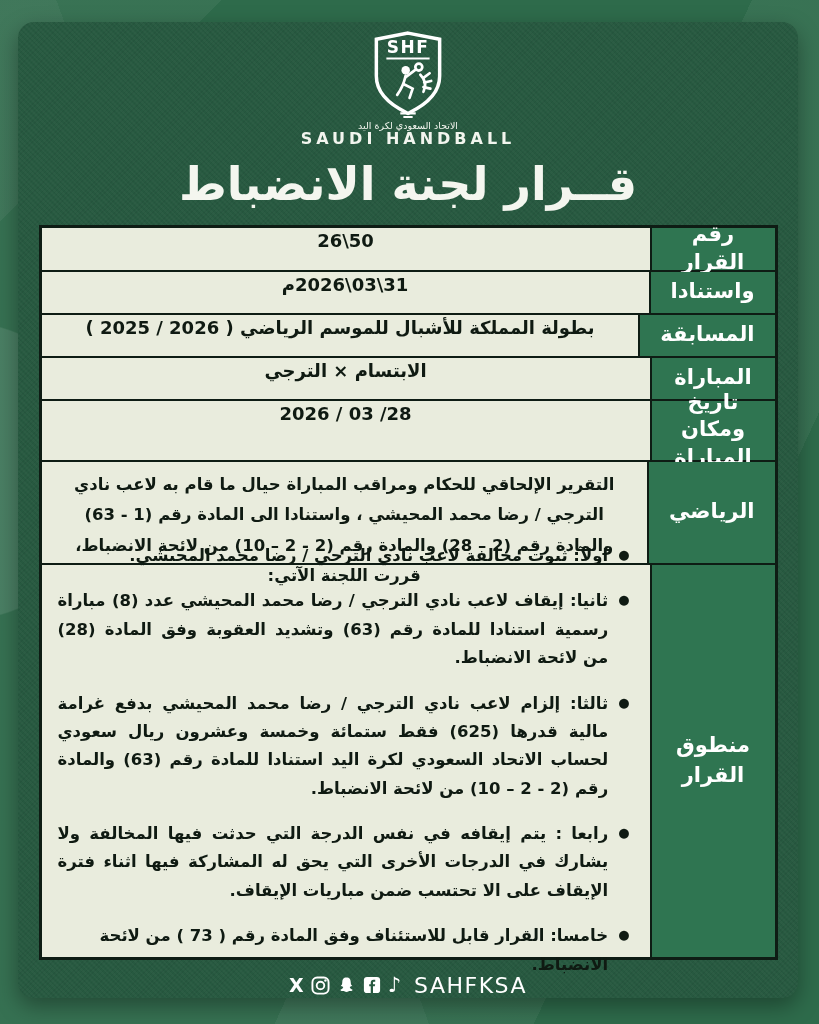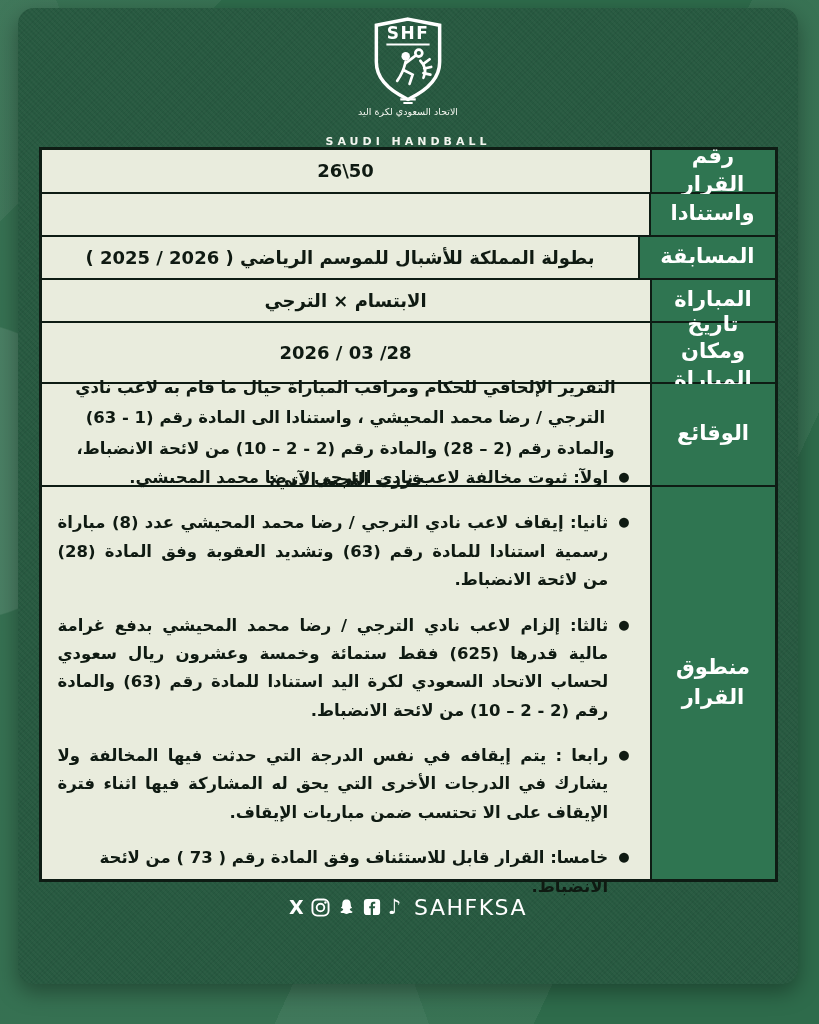--- a/index.html
+++ b/index.html
@@ -10,55 +10,55 @@
   .page{
     position:relative;width:819px;height:1024px;
     background:
       radial-gradient(circle 150px at -40px 46%, rgba(255,255,255,.10) 0 99%, transparent 100%),
       linear-gradient(115deg, transparent 58%, rgba(255,255,255,.05) 58% 78%, transparent 78%),
       linear-gradient(250deg, transparent 64%, rgba(255,255,255,.04) 64%),
       linear-gradient(135deg, rgba(255,255,255,.05) 0 12%, transparent 12%),
       #2e6b4b;
   }
   .card{
-    position:absolute;left:18px;top:8px;width:780px;height:976px;
+    position:absolute;left:18px;top:22px;width:780px;height:976px;
     background:
       repeating-linear-gradient(45deg, rgba(255,255,255,.022) 0 2px, transparent 2px 4px),
       repeating-linear-gradient(-45deg, rgba(0,0,0,.05) 0 1px, transparent 1px 3px),
       #275940;
     border-radius:16px;
     box-shadow:0 8px 22px rgba(0,0,0,.35);
     display:flex;flex-direction:column;align-items:center;
   }
   
   .logo{margin-top:8px;text-align:center;color:#fff;line-height:1;}
   .logo svg{display:block;margin:0 auto;}
   .brand-ar{font-size:9.5px;margin-top:3px;color:#f2f5ee;}
-  .brand-en{font-size:11px;font-weight:bold;letter-spacing:4px;margin-top:19px;color:#f2f5ee;}
+  .brand-en{font-size:16px;font-weight:bold;letter-spacing:4px;margin-top:0;color:#f2f5ee;}
   .title{
     color:#f4f6ef;font-size:46px;font-weight:bold;text-align:center;
     margin:10px 0 14px;letter-spacing:0;
   }
   
   .dtable{
     direction:rtl;width:739px;height:735px;margin:0 auto;
     border:3px solid #0e1c14;background:#e9ecdd;box-sizing:border-box;
     display:grid;grid-template-rows:44px 43px 43px 43px 61px 103px 1fr;
   }
   .trow{display:flex;border-bottom:2.5px solid #0e1c14;min-height:0;}
   .trow:last-child{border-bottom:none;}
   .th{
     flex:0 0 125px;background:#2f7551;color:#fff;
     display:flex;align-items:center;justify-content:center;text-align:center;
     font-weight:bold;font-size:21px;line-height:1.3;padding:0 20px;
     border-left:2.5px solid #0e1c14;box-sizing:border-box;
   }
   .th.big{font-size:21px;line-height:1.4;}
   .td{
-    flex:1;display:flex;flex-direction:column;align-items:center;justify-content:center;
+    flex:1;display:flex;flex-direction:column;align-items:center;
     color:#0f1a12;font-weight:bold;font-size:18px;text-align:center;
     padding:2px 12px;box-sizing:border-box;min-width:0;
   }
   .ltr{direction:ltr;unicode-bidi:isolate;}
   .td .line2{margin-top:7px;}
   .td.facts{font-size:16.5px;line-height:1.85;padding:8px 18px;}
   .td.verdict{justify-content:center;gap:17px;padding:14px 20px 14px 16px;}
   .bullet{display:flex;gap:10px;align-items:flex-start;width:100%;}
   .dot{flex:0 0 auto;font-size:13px;line-height:1.8;margin-top:1px;}
   .btext{font-size:16.5px;line-height:1.72;text-align:justify;text-justify:inter-word;}
@@ -92,32 +92,36 @@
           <path d="M44 70 L56 76 L52 88"></path>
           <path d="M66 58 C72 64 74 72 70 80"></path>
           <path d="M70 62 L78 56 M71 68 L80 66 M70 74 L79 76"></path>
         </g>
         <path d="M40 108 H60 M44 113 H56" stroke="#ffffff" stroke-width="3" fill="none"></path>
       </svg>
       <div class="brand-ar">الاتحاد السعودي لكرة اليد</div>
       <div class="brand-en">SAUDI HANDBALL</div>
     </div>
 
+    <h1 class="title">قــرار لجنة الانضباط</h1>
 
     <div class="dtable">
 
       <div class="trow">
         <div class="th">رقم القرار</div>
         <div class="td">
           <span class="ltr">26\50</span>
         </div>
       </div>
 
       <div class="trow">
         <div class="th">واستنادا</div>
+        <div class="td">
+          <span>31\03\2026م</span>
+        </div>
       </div>
 
       <div class="trow">
         <div class="th">المسابقة</div>
         <div class="td">
           <span>بطولة المملكة للأشبال للموسم الرياضي ‪( 2025 / 2026 )‬</span>
         </div>
       </div>
 
       <div class="trow">
@@ -128,21 +132,21 @@
       </div>
 
       <div class="trow">
         <div class="th">تاريخ ومكان المباراة</div>
         <div class="td">
           <span>28/ 03 / 2026</span>
         </div>
       </div>
 
       <div class="trow">
-        <div class="th">الوقائع</div>
+        <div class="th">الرياضي</div>
         <div class="td facts">التقرير الإلحاقي للحكام ومراقب المباراة حيال ما قام به لاعب نادي الترجي / رضا محمد المحيشي ، واستنادا الى المادة رقم ‪(63 - 1)‬  والمادة رقم ‪(28 – 2)‬ والمادة رقم ‪(10 – 2 - 2)‬ من لائحة الانضباط، قررت اللجنة الآتي:</div>
       </div>
 
       <div class="trow">
         <div class="th big">منطوق القرار</div>
         <div class="td verdict">
           <div class="bullet single">
             <span class="dot">●</span>
             <div class="btext">اولآ: ثبوت مخالفة لاعب نادي الترجي / رضا محمد المحيشي.</div>
           </div>

